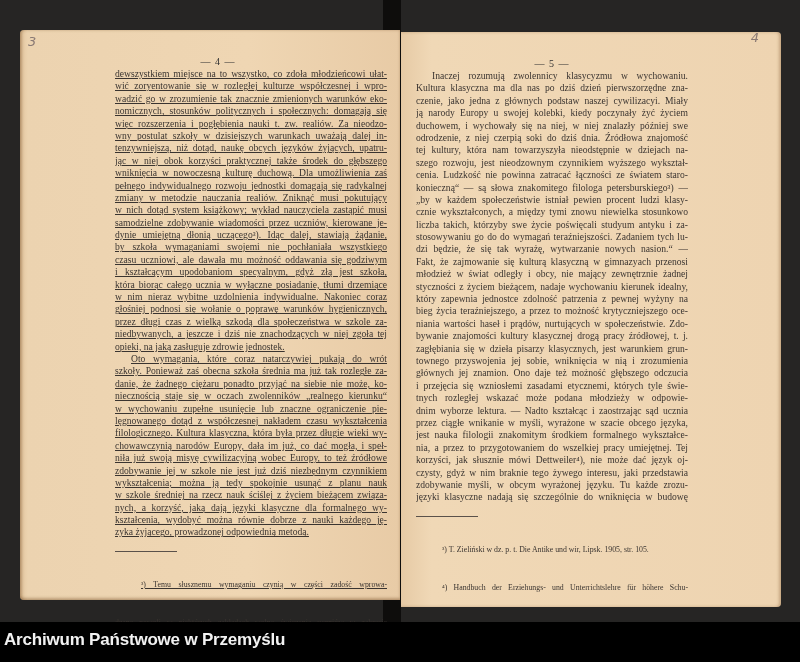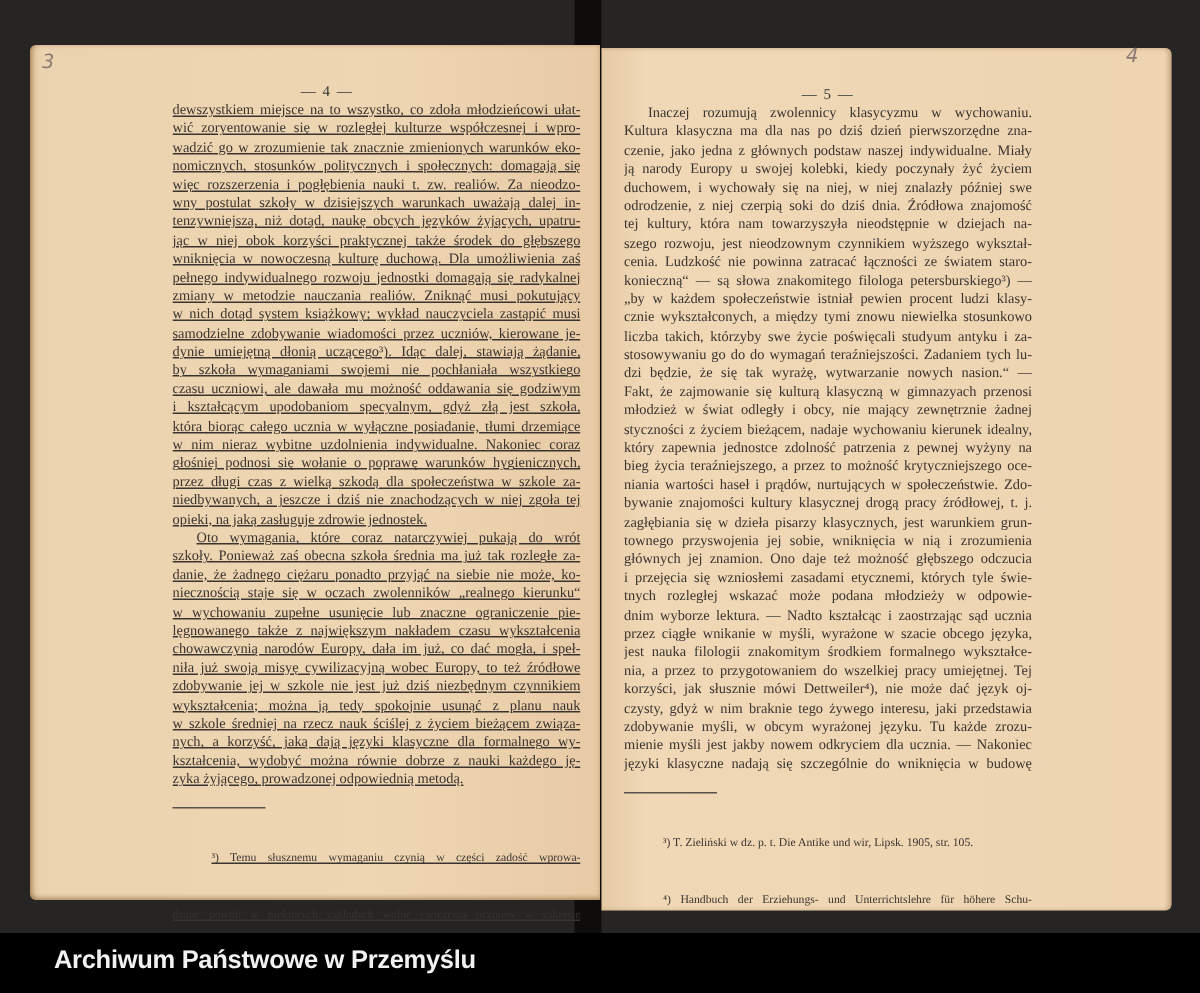--- a/index.html
+++ b/index.html
@@ -15,21 +15,21 @@
   .page.left .body { left:95px; width:272px; top:38px;text-decoration:underline; }
   .page.right .body { left:15px; width:272px; top:38px; }
   .line { display:block; white-space:nowrap; text-align-last:justify; height:12.4px; overflow:hidden; }
   .line.last { text-align-last:left; }
   .line.indent { padding-left:16px; }
   .rule { height:1px; background:#5a514a; width:62px; margin:12px 0 6px 0; }
   .fn { font-family:"Liberation Serif", serif; font-size:7.8px; line-height:10px; color:#3a3430; }
   .fn .line { height:10px;margin-top:28px; }
   .fn .line.indent { padding-left:26px; }
   .footer { position:absolute; left:0; top:622px; width:800px; height:40px; background:#000; }
-  .footer span { position:absolute; left:4px; top:8px; color:#f2f2f2; font-family:"Liberation Sans", sans-serif; font-size:17px; font-weight:bold; letter-spacing:-0.2px;margin-left:32px; }
+  .footer span { position:absolute; left:4px; top:8px; color:#f2f2f2; font-family:"Liberation Sans", sans-serif; font-size:17px; font-weight:bold; letter-spacing:-0.2px; }
 </style>
 </head>
 <body>
 
 <div class="scan">
   <div class="spine"></div>
 
   <div class="page left">
     <span class="pencil" style="left:8px;top:4px;">3</span>
     <div class="folio" style="left:62px;width:272px;">— 4 —</div>
@@ -55,21 +55,22 @@
         <span class="line">w nim nieraz wybitne uzdolnienia indywidualne. Nakoniec coraz</span>
         <span class="line">głośniej podnosi się wołanie o poprawę warunków hygienicznych,</span>
         <span class="line">przez długi czas z wielką szkodą dla społeczeństwa w szkole za-</span>
         <span class="line">niedbywanych, a jeszcze i dziś nie znachodzących w niej zgoła tej</span>
         <span class="line last">opieki, na jaką zasługuje zdrowie jednostek.</span>
         <span class="line indent">Oto wymagania, które coraz natarczywiej pukają do wrót</span>
         <span class="line">szkoły. Ponieważ zaś obecna szkoła średnia ma już tak rozległe za-</span>
         <span class="line">danie, że żadnego ciężaru ponadto przyjąć na siebie nie może, ko-</span>
         <span class="line">niecznością staje się w oczach zwolenników „realnego kierunku“</span>
         <span class="line">w wychowaniu zupełne usunięcie lub znaczne ograniczenie pie-</span>
-        <span class="line">lęgnowanego także z największym nakładem czasu wykształcenia</span>
+        <span class="line">lęgnowanego dotąd z współczesnej nakładem czasu wykształcenia</span>
+        <span class="line">filologicznego. Kultura klasyczna, która była przez długie wieki wy-</span>
         <span class="line">chowawczynią narodów Europy, dała im już, co dać mogła, i speł-</span>
         <span class="line">niła już swoją misyę cywilizacyjną wobec Europy, to też źródłowe</span>
         <span class="line">zdobywanie jej w szkole nie jest już dziś niezbędnym czynnikiem</span>
         <span class="line">wykształcenia; można ją tedy spokojnie usunąć z planu nauk</span>
         <span class="line">w szkole średniej na rzecz nauk ściślej z życiem bieżącem związa-</span>
         <span class="line">nych, a korzyść, jaką dają języki klasyczne dla formalnego wy-</span>
         <span class="line">kształcenia, wydobyć można równie dobrze z nauki każdego ję-</span>
         <span class="line last">zyka żyjącego, prowadzonej odpowiednią metodą.</span>
         <div class="rule"></div>
         <div class="fn">
@@ -79,21 +80,21 @@
         </div>
       </div>
   </div>
 
   <div class="page right">
     <span class="pencil" style="right:22px;top:-2px;">4</span>
     <div class="folio" style="left:15px;width:272px;">— 5 —</div>
     <div class="body" id="right-body">
         <span class="line indent">Inaczej rozumują zwolennicy klasycyzmu w wychowaniu.</span>
         <span class="line">Kultura klasyczna ma dla nas po dziś dzień pierwszorzędne zna-</span>
-        <span class="line">czenie, jako jedna z głównych podstaw naszej indywidualne. Miały</span>
+        <span class="line">czenie, jako jedna z głównych podstaw naszej cywilizacyi. Miały</span>
         <span class="line">ją narody Europy u swojej kolebki, kiedy poczynały żyć życiem</span>
         <span class="line">duchowem, i wychowały się na niej, w niej znalazły później swe</span>
         <span class="line">odrodzenie, z niej czerpią soki do dziś dnia. Źródłowa znajomość</span>
         <span class="line">tej kultury, która nam towarzyszyła nieodstępnie w dziejach na-</span>
         <span class="line">szego rozwoju, jest nieodzownym czynnikiem wyższego wykształ-</span>
         <span class="line">cenia. Ludzkość nie powinna zatracać łączności ze światem staro-</span>
         <span class="line">konieczną“ — są słowa znakomitego filologa petersburskiego³) —</span>
         <span class="line">„by w każdem społeczeństwie istniał pewien procent ludzi klasy-</span>
         <span class="line">cznie wykształconych, a między tymi znowu niewielka stosunkowo</span>
         <span class="line">liczba takich, którzyby swe życie poświęcali studyum antyku i za-</span>
@@ -111,21 +112,20 @@
         <span class="line">głównych jej znamion. Ono daje też możność głębszego odczucia</span>
         <span class="line">i przejęcia się wzniosłemi zasadami etycznemi, których tyle świe-</span>
         <span class="line">tnych rozległej wskazać może podana młodzieży w odpowie-</span>
         <span class="line">dnim wyborze lektura. — Nadto kształcąc i zaostrzając sąd ucznia</span>
         <span class="line">przez ciągłe wnikanie w myśli, wyrażone w szacie obcego języka,</span>
         <span class="line">jest nauka filologii znakomitym środkiem formalnego wykształce-</span>
         <span class="line">nia, a przez to przygotowaniem do wszelkiej pracy umiejętnej. Tej</span>
         <span class="line">korzyści, jak słusznie mówi Dettweiler⁴), nie może dać język oj-</span>
         <span class="line">czysty, gdyż w nim braknie tego żywego interesu, jaki przedstawia</span>
         <span class="line">zdobywanie myśli, w obcym wyrażonej języku. Tu każde zrozu-</span>
-        <span class="line">mienie myśli jest jakby nowem odkryciem dla ucznia. — Nakoniec</span>
         <span class="line">języki klasyczne nadają się szczególnie do wniknięcia w budowę</span>
         <div class="rule"></div>
         <div class="fn">
           <span class="line indent last">³) T. Zieliński w dz. p. t. Die Antike und wir, Lipsk. 1905, str. 105.</span>
           <span class="line indent">⁴) Handbuch der Erziehungs- und Unterrichtslehre für höhere Schu-</span>
           <span class="line">len, herausgegeben von A. Baumeister, tom III, I. część: Lateinisch v. Dr.</span>
           <span class="line last">P. Dettweiler str. 19 i n.</span>
         </div>
       </div>
   </div>

